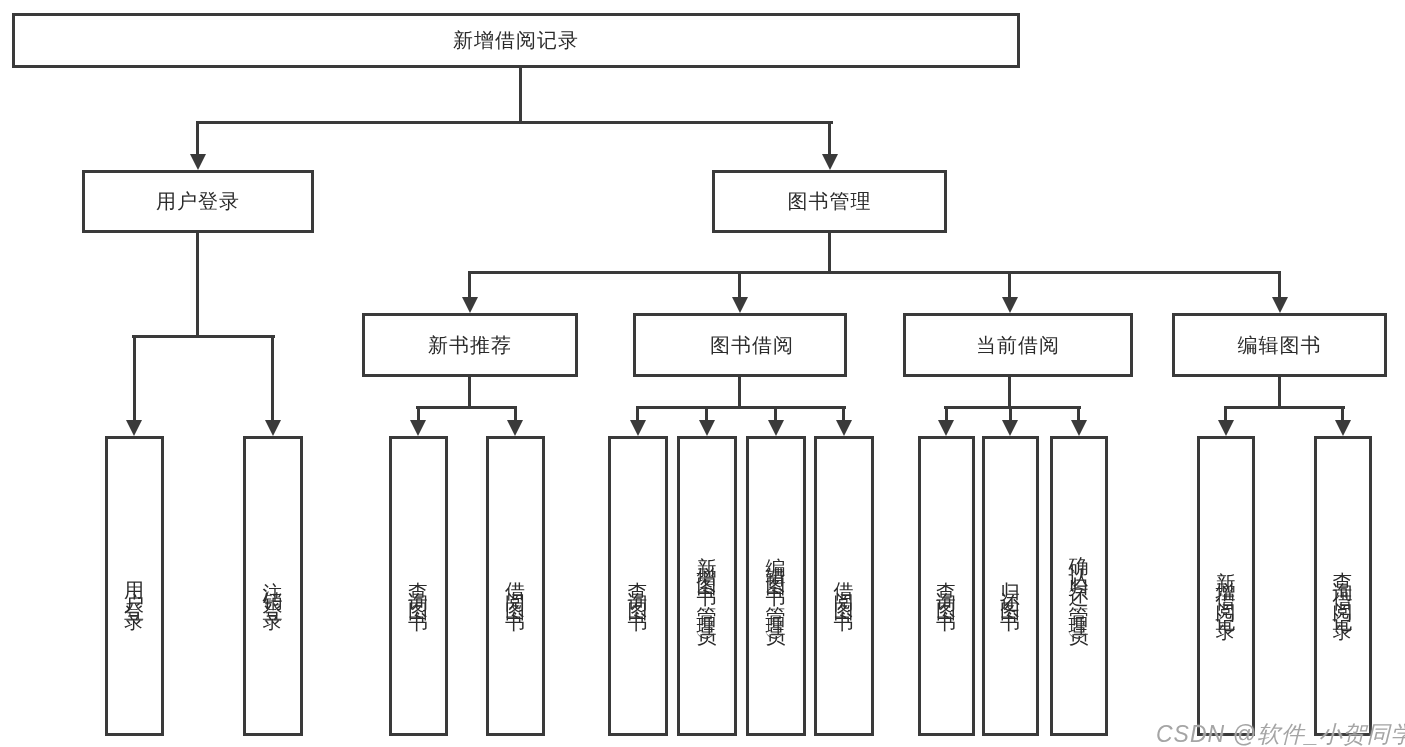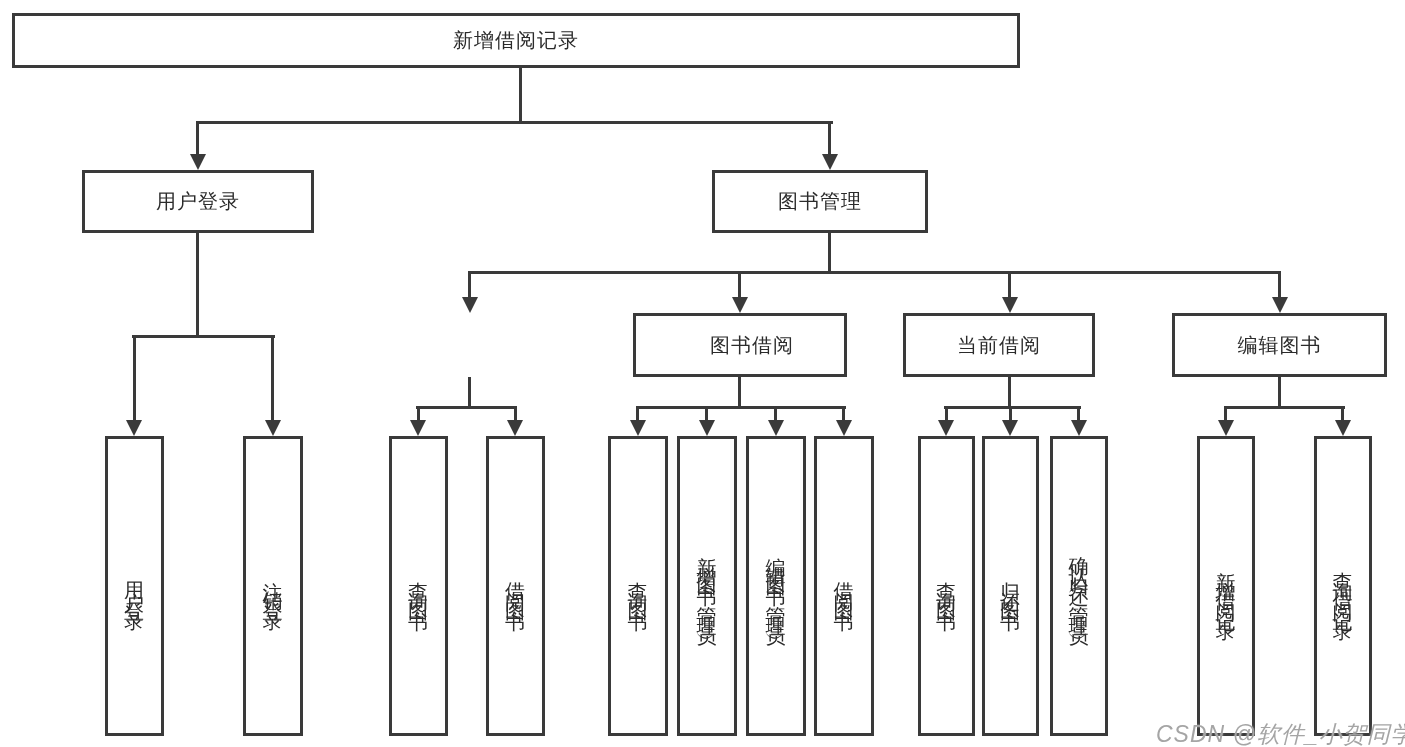--- a/index.html
+++ b/index.html
@@ -92,21 +92,21 @@
   <div class="vline" style="left:519px; top:68px; height:53px;"></div>
   <div class="hline" style="left:196px; top:121px; width:637px;"></div>
   <div class="vline" style="left:196px; top:121px; height:33px;"></div>
   <div class="tri" style="left:190px; top:154px;"></div>
   <div class="vline" style="left:828px; top:121px; height:33px;"></div>
   <div class="tri" style="left:822px; top:154px;"></div>
 
   <div class="box" style="left:82px; top:170px; width:232px; height:63px;">
     <span>用户登录</span>
   </div>
-  <div class="box" style="left:712px; top:170px; width:216px; height:63px;">
+  <div class="box" style="left:712px; top:170px; width:235px; height:63px;">
     <span>图书管理</span>
   </div>
 
   <div class="vline" style="left:196px; top:233px; height:102px;"></div>
   <div class="hline" style="left:132px; top:335px; width:143px;"></div>
   <div class="vline" style="left:133px; top:335px; height:85px;"></div>
   <div class="tri" style="left:126px; top:420px;"></div>
   <div class="vline" style="left:271px; top:335px; height:85px;"></div>
   <div class="tri" style="left:265px; top:420px;"></div>
 
@@ -114,24 +114,27 @@
   <div class="hline" style="left:468px; top:271px; width:813px;"></div>
   <div class="vline" style="left:468px; top:271px; height:26px;"></div>
   <div class="tri" style="left:462px; top:297px;"></div>
   <div class="vline" style="left:738px; top:271px; height:26px;"></div>
   <div class="tri" style="left:732px; top:297px;"></div>
   <div class="vline" style="left:1008px; top:271px; height:26px;"></div>
   <div class="tri" style="left:1002px; top:297px;"></div>
   <div class="vline" style="left:1278px; top:271px; height:26px;"></div>
   <div class="tri" style="left:1272px; top:297px;"></div>
 
+  <div class="box" style="left:362px; top:313px; width:216px; height:64px;">
+    <span>新书推荐</span>
+  </div>
   <div class="box" style="left:633px; top:313px; width:214px; height:64px;padding-left:24px;">
     <span>图书借阅</span>
   </div>
-  <div class="box" style="left:903px; top:313px; width:192px; height:64px;text-align:right;">
+  <div class="box" style="left:903px; top:313px; width:230px; height:64px;text-align:right;">
     <span>当前借阅</span>
   </div>
   <div class="box" style="left:1172px; top:313px; width:215px; height:64px;">
     <span>编辑图书</span>
   </div>
 
   <div class="vline" style="left:468px; top:377px; height:29px;"></div>
   <div class="hline" style="left:416px; top:406px; width:101px;"></div>
   <div class="vline" style="left:417px; top:406px; height:14px;"></div>
   <div class="tri" style="left:410px; top:420px;"></div>

